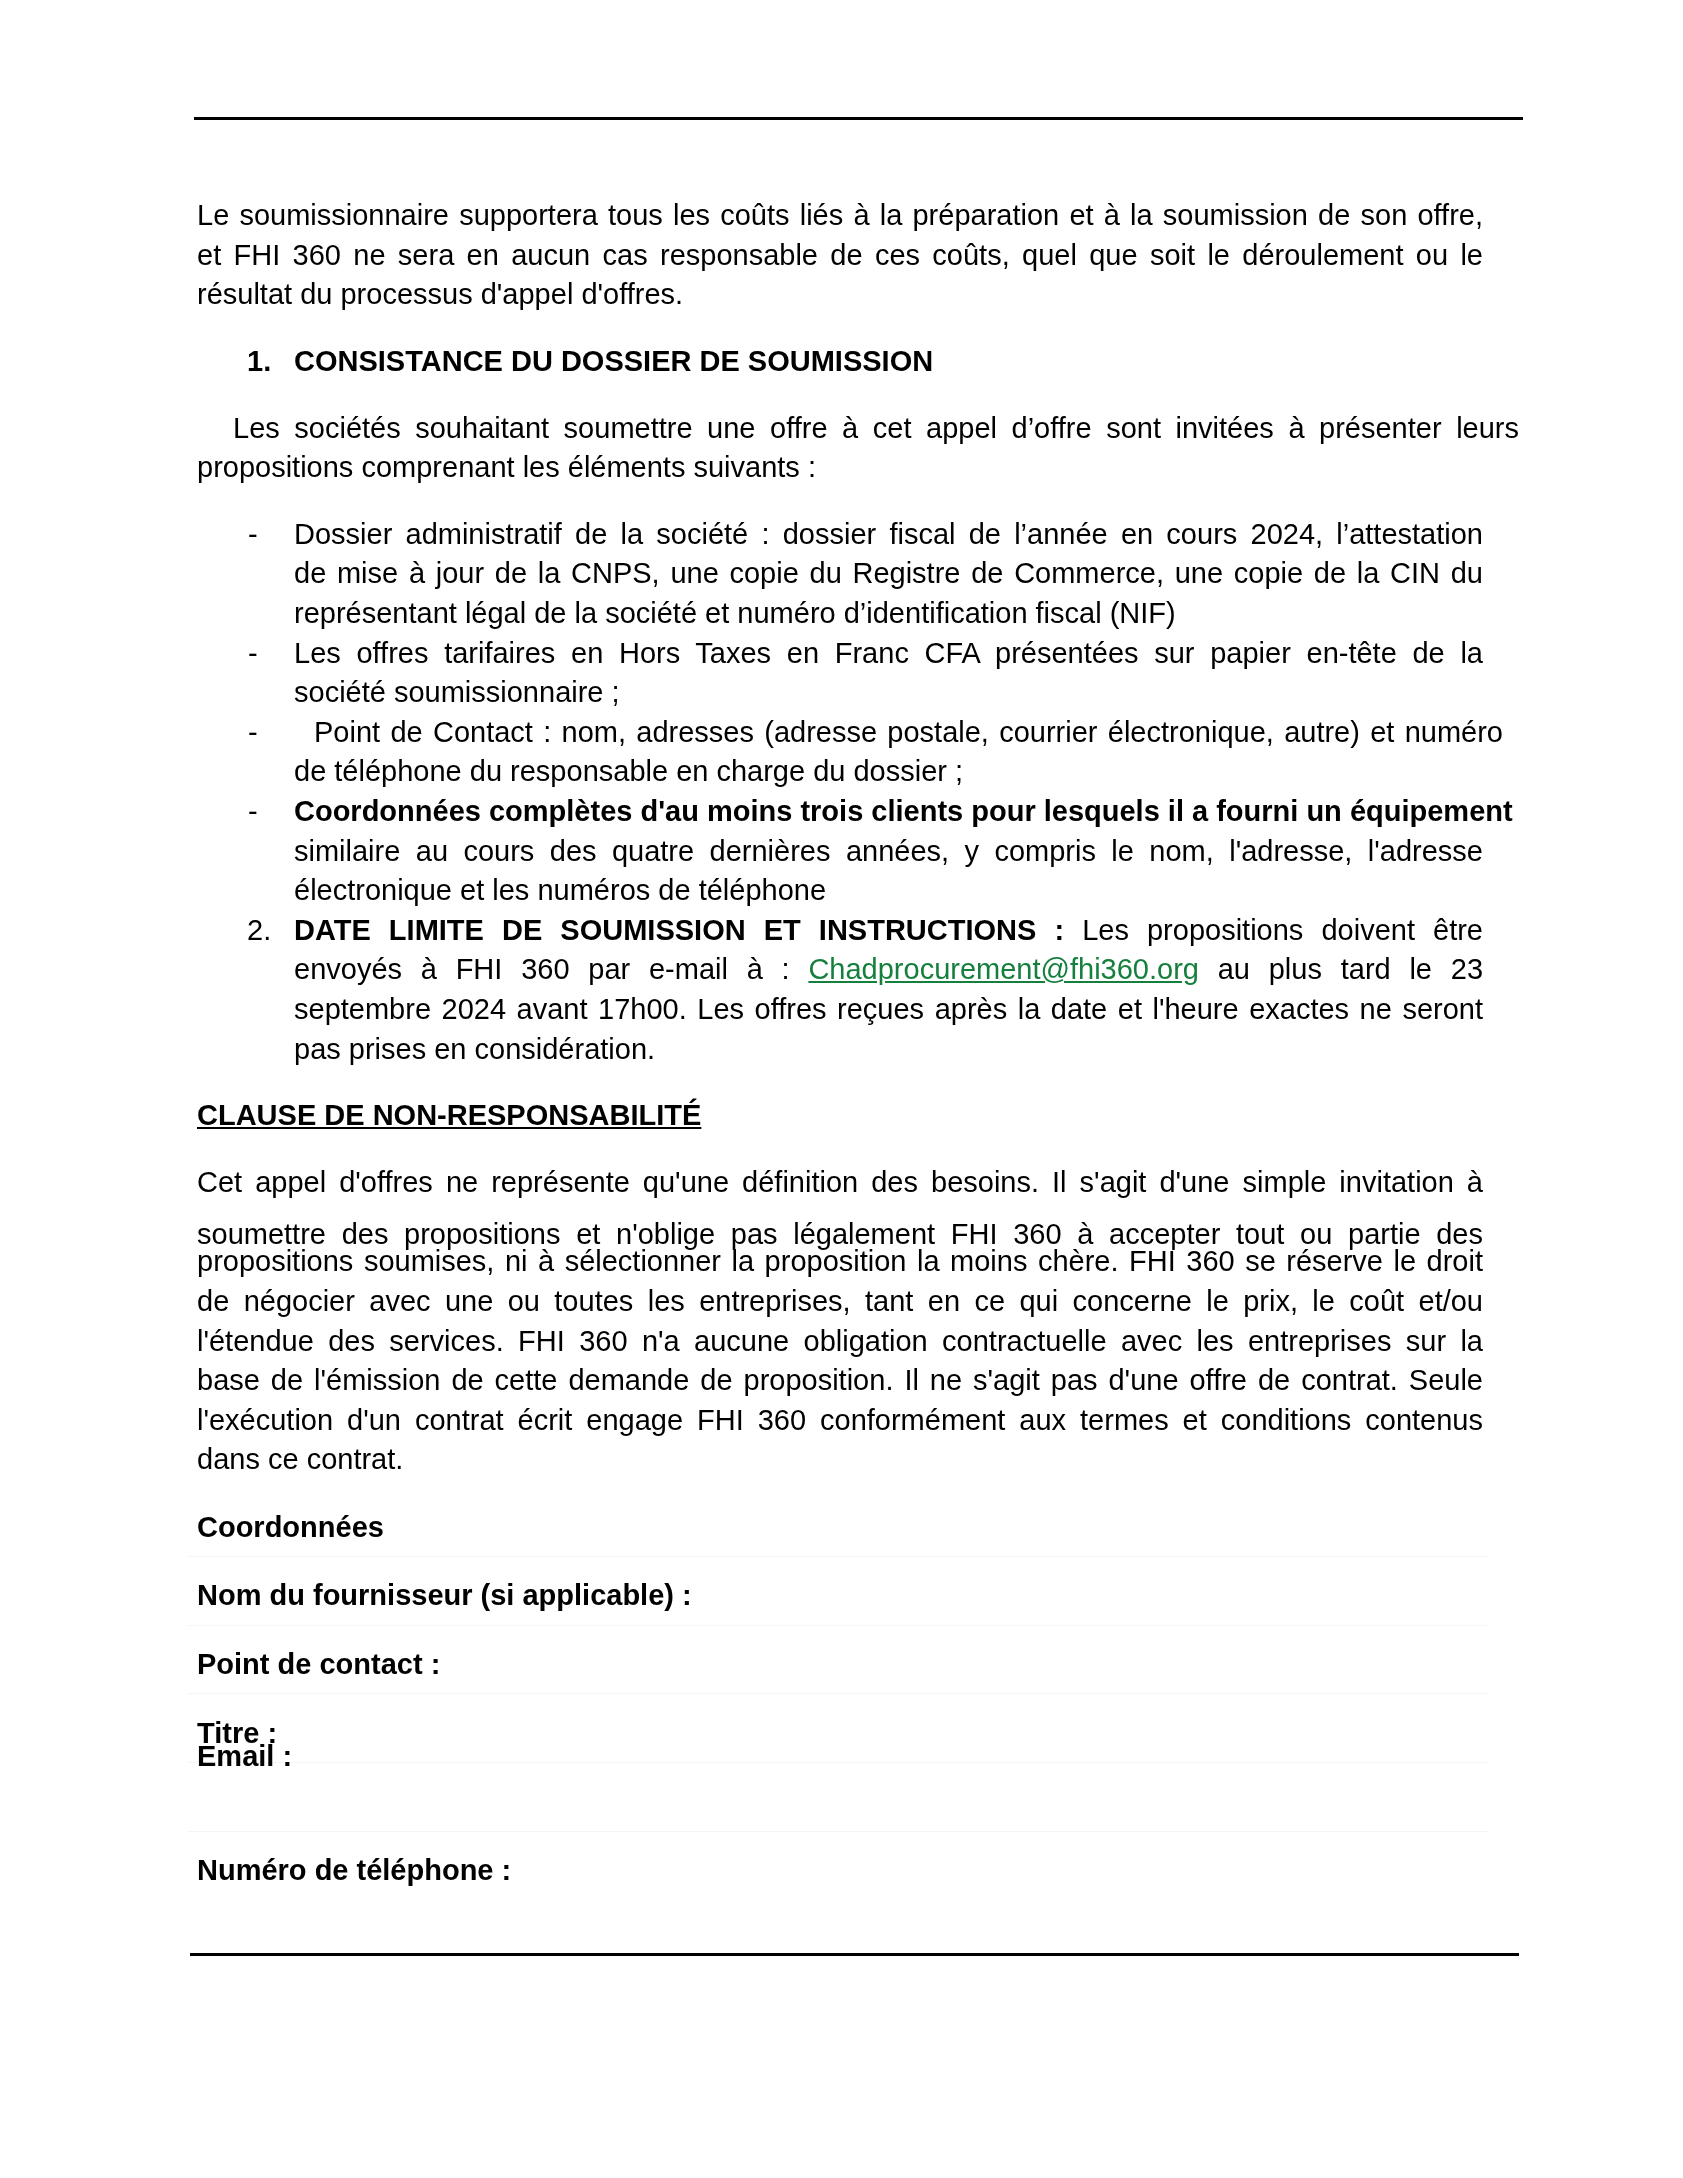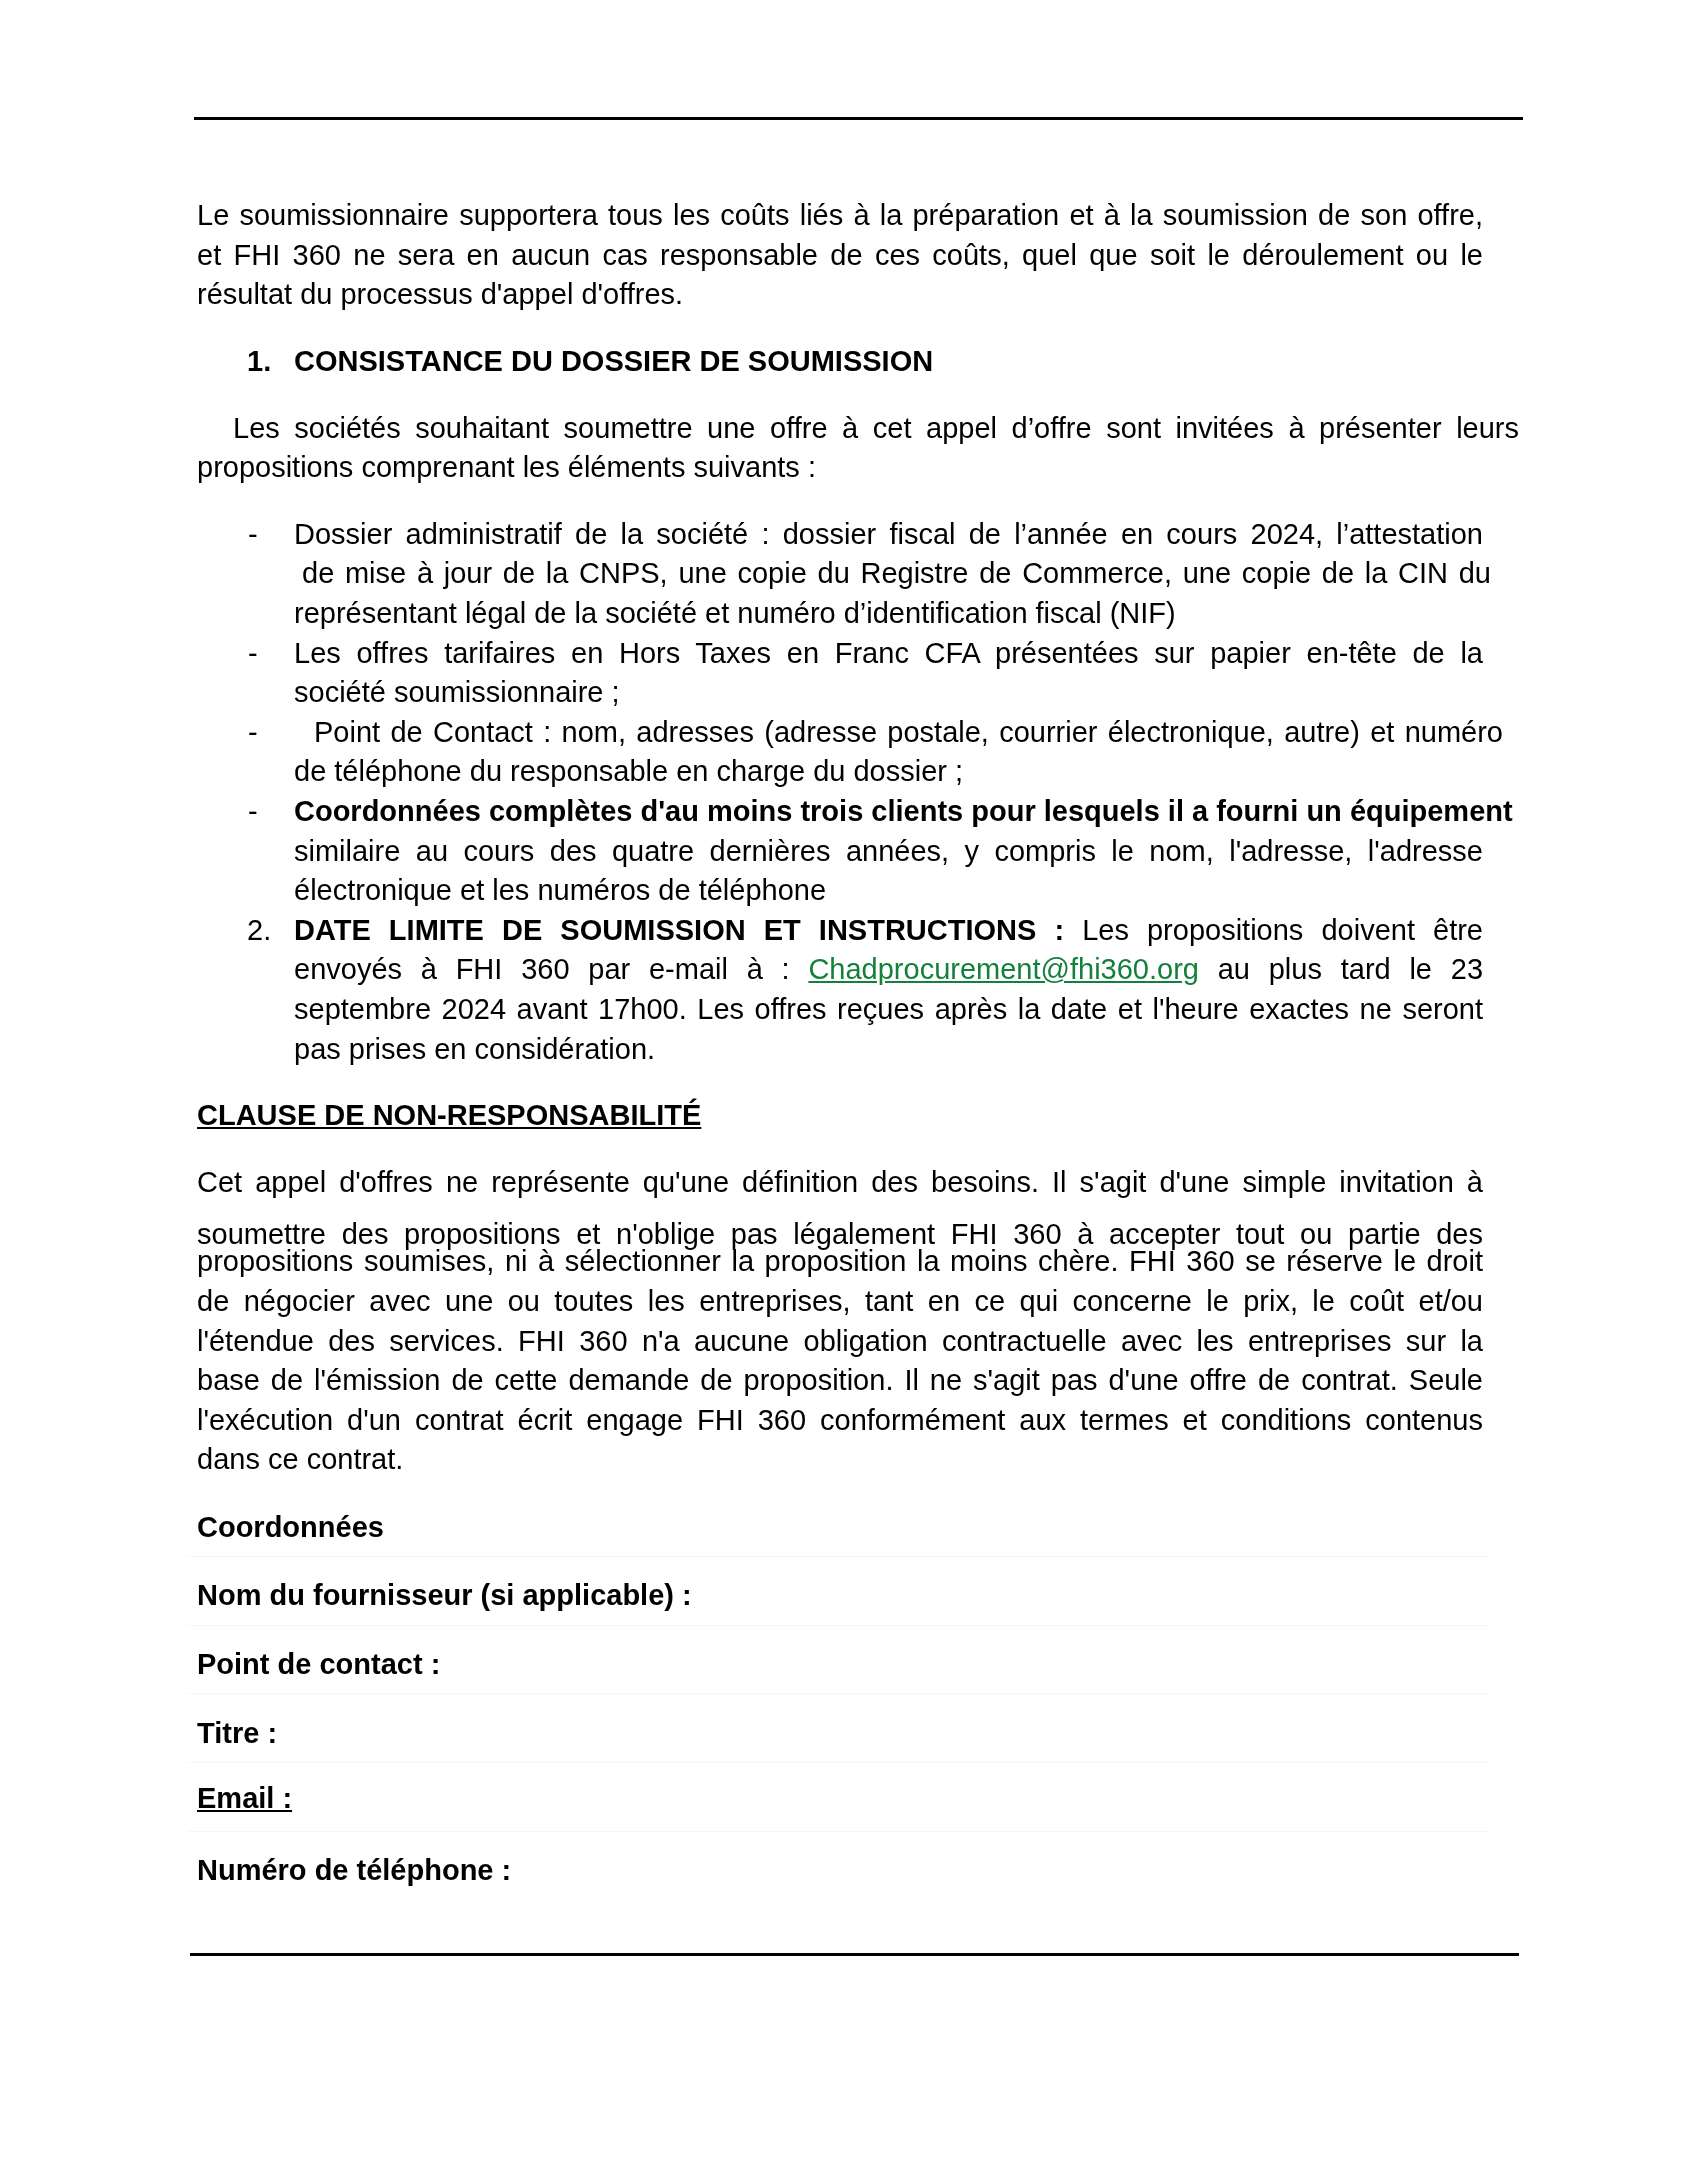--- a/index.html
+++ b/index.html
@@ -34,21 +34,21 @@
 <div>
   <div class="line j" style="top:408px;margin-left:36px;">Les sociétés souhaitant soumettre une offre à cet appel d’offre sont invitées à présenter leurs</div>
   <div class="line" style="top:447px;">propositions comprenant les éléments suivants :</div>
 </div>
 
 <div>
 
   <div>
     <div class="marker" style="left:248px; top:514px;">-</div>
     <div class="line j ind" style="top:514px;">Dossier administratif de la société : dossier fiscal de l’année en cours 2024, l’attestation</div>
-    <div class="line j ind" style="top:553px;margin-left:8px;">de mise à jour de la CNPS, une copie du Registre de Commerce, une copie de la CIN du</div>
+    <div class="line j ind" style="top:553px;">de mise à jour de la CNPS, une copie du Registre de Commerce, une copie de la CIN du</div>
     <div class="line ind" style="top:593px;">représentant légal de la société et numéro d’identification fiscal (NIF)</div>
   </div>
 
   <div>
     <div class="marker" style="left:248px; top:633px;">-</div>
     <div class="line j ind" style="top:633px;">Les offres tarifaires en Hors Taxes en Franc CFA présentées sur papier en-tête de la</div>
     <div class="line ind" style="top:672px;">société soumissionnaire ;</div>
   </div>
 
   <div>
@@ -94,19 +94,19 @@
 
 <div>
   <div class="line b" style="top:1507px;">Coordonnées</div>
   <div class="sep" style="top:1556px;"></div>
   <div class="line b" style="top:1575px;">Nom du fournisseur (si applicable) :</div>
   <div class="sep" style="top:1625px;"></div>
   <div class="line b" style="top:1644px;">Point de contact :</div>
   <div class="sep" style="top:1693px;"></div>
   <div class="line b" style="top:1713px;">Titre :</div>
   <div class="sep" style="top:1762px;"></div>
-  <div class="line b" style="top:1778px;text-decoration:underline;">Email :</div>
+  <div class="line b" style="top:1736px;">Email :</div>
   <div class="sep" style="top:1831px;"></div>
   <div class="line b" style="top:1850px;">Numéro de téléphone :</div>
 </div>
 
 <div class="rule" style="left:190px; top:1953px; width:1329px;"></div>
 
 
 </body></html>

